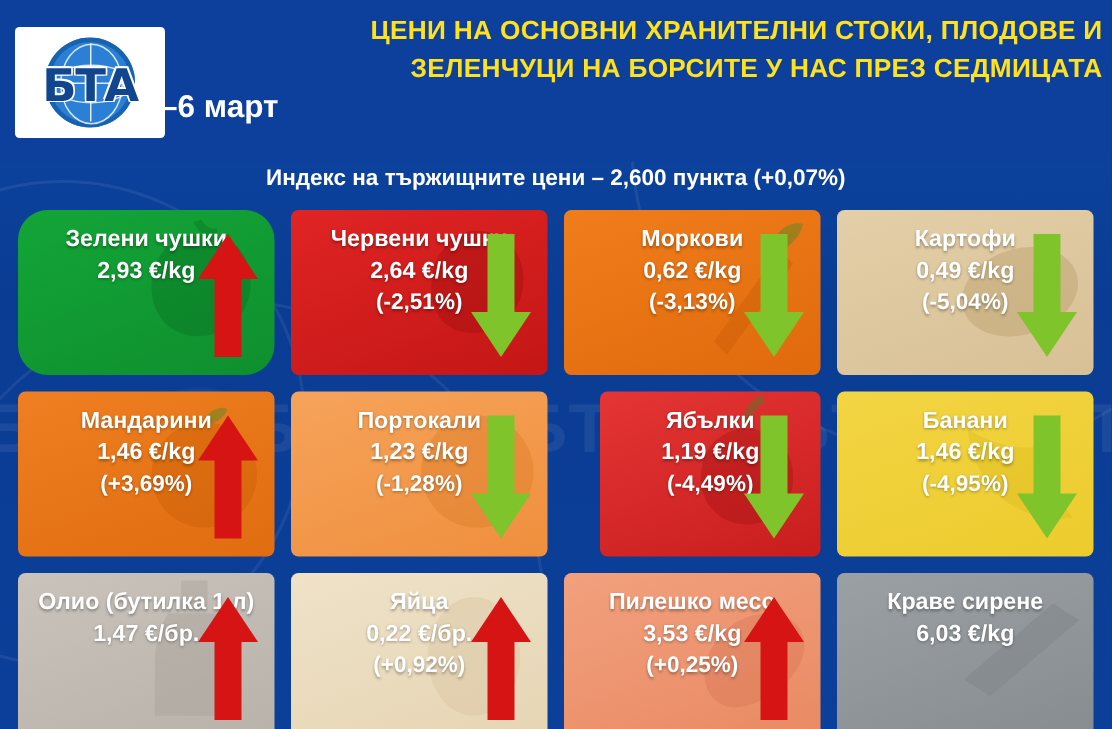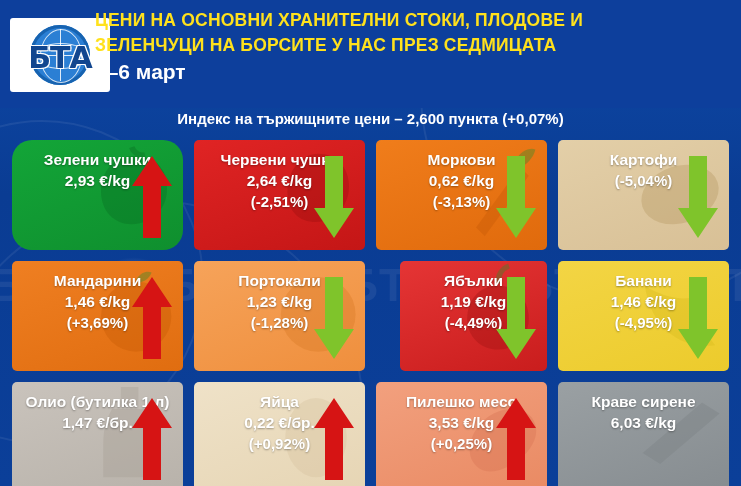--- a/index.html
+++ b/index.html
@@ -65,21 +65,21 @@
   #logo .bta{
     position:absolute;left:0;right:0;top:22px;
     text-align:center;
     font-size:30px;font-weight:bold;color:#11468f;
     letter-spacing:-1px;
     font-family:"DejaVu Sans", sans-serif;
     text-shadow:1px 1px 0 #fff,-1px -1px 0 #fff,1px -1px 0 #fff,-1px 1px 0 #fff;
   }
   #title{
     position:absolute;left:95px;top:8px;width:640px;
-    text-align:left;color:#ffe11c;
+    text-align:right;color:#ffe11c;
     font-weight:bold;font-size:17.5px;line-height:25px;
     letter-spacing:.2px;
   }
   #subtitle{
     position:absolute;left:95px;top:60px;width:640px;
     text-align:left;color:#ffffff;
     font-weight:bold;font-size:21px;
   }
   #index-line{
     position:absolute;left:0;top:110px;width:741px;
@@ -212,20 +212,21 @@
 
   <div class="card c-tan">
     <svg class="veg" viewBox="0 0 100 100">
         <ellipse cx="50" cy="55" rx="36" ry="26" fill="#b79a64" transform="rotate(-18 50 55)"></ellipse>
       </svg>
     <svg class="arrow" viewBox="0 0 44 86">
         <path d="M22 84 2 54h11V2h18v52h11z" fill="#7fc42b"></path>
       </svg>
     <div class="txt">
       <div class="nm">Картофи</div>
+      <div class="pr">0,49 €/kg</div>
       <div class="ch">(-5,04%)</div>
     </div>
   </div>
 
   <div class="card c-orange2">
     <svg class="veg" viewBox="0 0 100 100">
         <circle cx="52" cy="56" r="32" fill="#c85c05"></circle>
         <path d="M52 22c4-6 10-8 14-6-2 6-8 9-12 9z" fill="#2f8f2c"></path>
       </svg>
     <svg class="arrow" viewBox="0 0 44 86">

